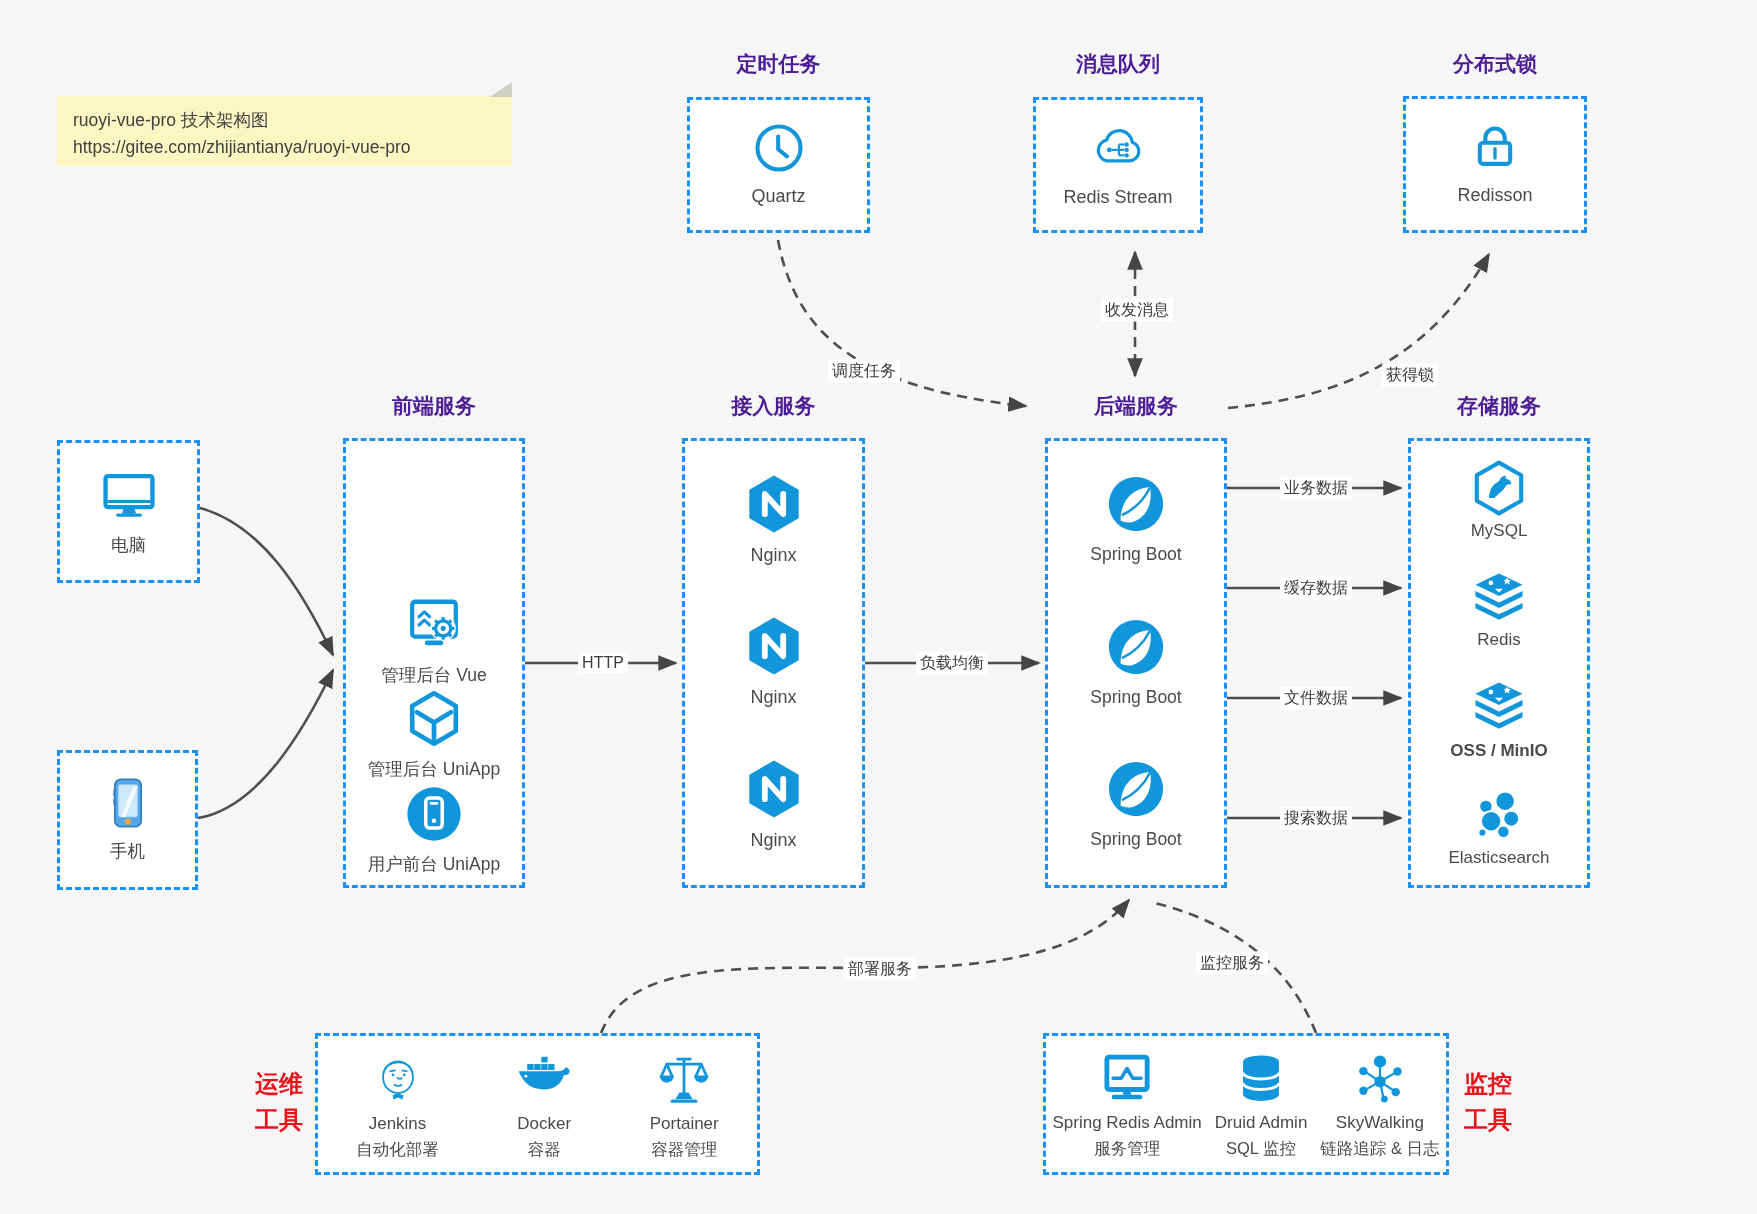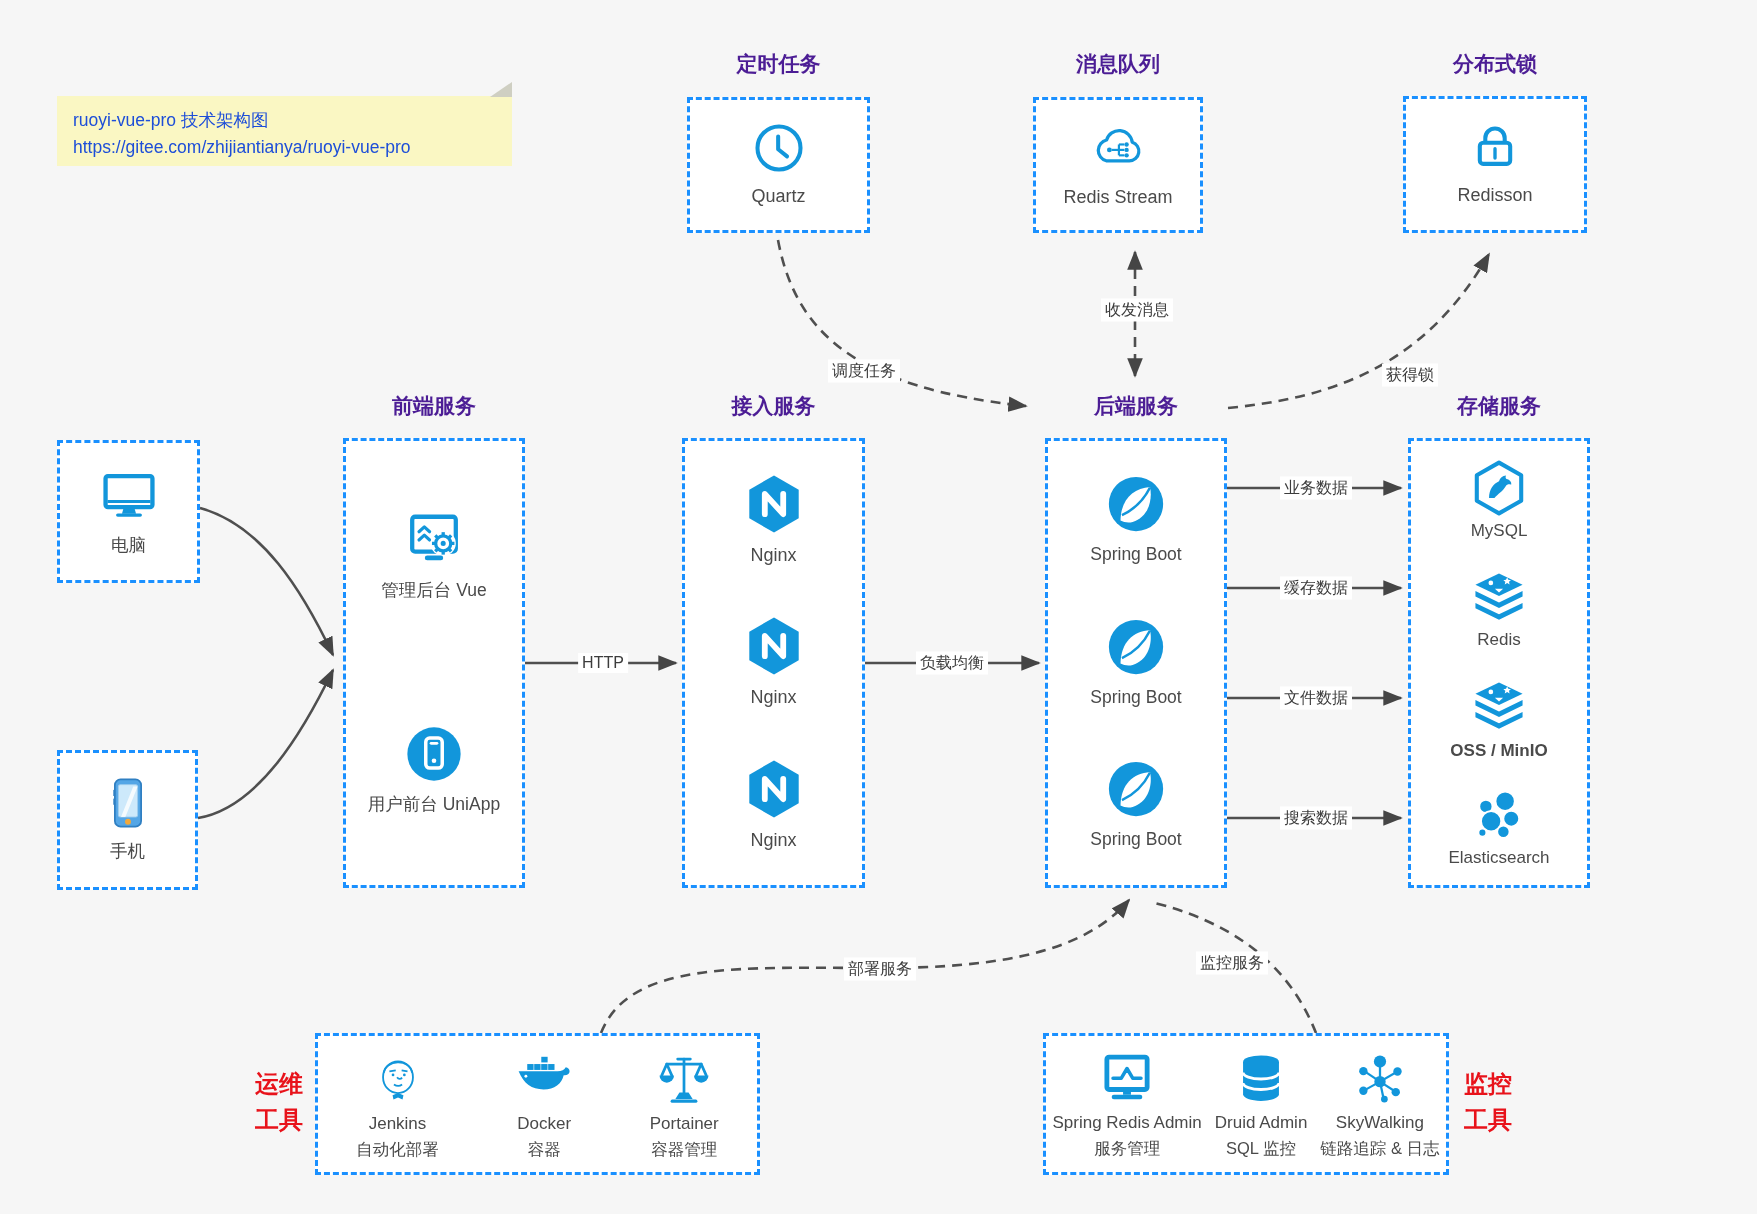--- a/index.html
+++ b/index.html
@@ -13,21 +13,21 @@
   .hrow{display:flex;flex-direction:row;align-items:center;justify-content:space-around;}
   .ccenter{display:flex;flex-direction:column;align-items:center;justify-content:center;gap:12px;}
   .node{display:flex;flex-direction:column;align-items:center;gap:7px;}
   .node-label{font-size:17.5px;color:#4a4a4a;white-space:nowrap;text-align:center;line-height:1.45;}
   .node-sublabel{font-size:16.5px;color:#4a4a4a;white-space:nowrap;text-align:center;line-height:1.1;}
   .red-title{position:absolute;color:#4c1d95;font-weight:bold;font-size:21px;text-align:center;white-space:nowrap;}
   .red-side{position:absolute;color:#e8121a;font-weight:bold;font-size:24px;text-align:center;line-height:1.5;}
   .edge-label{position:absolute;transform:translate(-50%,-50%);background:#ffffff;padding:1px 4px;
     font-size:16px;color:#3c3c3c;white-space:nowrap;}
   .note{position:absolute;left:57px;top:96px;width:455px;height:70px;background:#faf7c3;
-    box-sizing:border-box;padding:11px 16px;font-size:17.5px;color:#1d4ed8;line-height:1.55;}
+    box-sizing:border-box;padding:11px 16px;font-size:17.5px;color:#404040;line-height:1.55;}
   .note-fold{position:absolute;right:0;top:-14px;width:0;height:0;border-style:solid;
     border-width:0 0 15px 22px;border-color:transparent transparent #cfcfc2 transparent;}
   .note-line{white-space:nowrap;}
 </style>
 </head>
 <body>
 
 <div class="canvas">
 
   <svg class="edges" width="1757" height="1214">
@@ -122,21 +122,21 @@
       <rect x="15.2" y="27" width="2" height="7" fill="#2f7fc2"></rect>
     </svg>
     <div class="node-label">手机</div>
   </div>
 
   <div class="red-title" style="left:343px;top:392px;width:182px;">前端服务</div>
   <div class="red-title" style="left:682px;top:392px;width:183px;">接入服务</div>
   <div class="red-title" style="left:1045px;top:392px;width:182px;">后端服务</div>
   <div class="red-title" style="left:1408px;top:392px;width:182px;">存储服务</div>
 
-  <div class="box vcol" style="left:343px;top:438px;width:182px;height:450px;">
+  <div class="box vcol" style="left:343px;top:438px;width:182px;height:450px;justify-content:flex-end;">
     <div class="node">
       <svg viewBox="0 0 64 64" width="62" height="62">
         <rect x="9.5" y="8" width="45" height="36" rx="3" fill="none" stroke="#1296db" stroke-width="4.4"></rect>
         <path d="M16.5 23.5 l5.5 -5 5.5 5 M16.5 32 l5.5 -5 5.5 5" fill="none" stroke="#1296db" stroke-width="3.2" stroke-linecap="round" stroke-linejoin="round"></path>
         <circle cx="41.5" cy="35.5" r="13" fill="#ffffff"></circle>
         <g stroke="#1296db" stroke-width="3.4">
           <line x1="49.3" y1="35.5" x2="53.1" y2="35.5"></line>
           <line x1="47" y1="41" x2="49.7" y2="43.7"></line>
           <line x1="41.5" y1="43.3" x2="41.5" y2="47.1"></line>
           <line x1="36" y1="41" x2="33.3" y2="43.7"></line>
@@ -146,20 +146,29 @@
           <line x1="47" y1="30" x2="49.7" y2="27.3"></line>
         </g>
         <circle cx="41.5" cy="35.5" r="7.8" fill="#ffffff" stroke="#1296db" stroke-width="3.4"></circle>
         <circle cx="41.5" cy="35.5" r="2.6" fill="#1296db"></circle>
         <line x1="25" y1="50.5" x2="39" y2="50.5" stroke="#1296db" stroke-width="5" stroke-linecap="round"></line>
       </svg>
       <div class="node-label">管理后台 Vue</div>
     </div>
     <div class="node">
       <svg viewBox="0 0 64 64" width="62" height="62">
+        <g fill="none" stroke="#1296db" stroke-width="4.8" stroke-linejoin="round" stroke-linecap="round">
+          <path d="M32 5.5 L54.5 18.5 V44.5 L32 57.5 L9.5 44.5 V18.5 z"></path>
+          <path d="M32 56 V35.5 M32 35.5 L14.5 25 M32 35.5 L49.5 25"></path>
+        </g>
+      </svg>
+      <div class="node-label">管理后台 UniApp</div>
+    </div>
+    <div class="node">
+      <svg viewBox="0 0 64 64" width="62" height="62">
         <circle cx="32" cy="32" r="27.5" fill="#1296db"></circle>
         <rect x="23.5" y="15.5" width="17" height="31" rx="4" fill="none" stroke="#ffffff" stroke-width="3.6"></rect>
         <line x1="29" y1="21" x2="35" y2="21" stroke="#ffffff" stroke-width="3" stroke-linecap="round"></line>
         <circle cx="32" cy="39" r="2.4" fill="#ffffff"></circle>
       </svg>
       <div class="node-label">用户前台 UniApp</div>
     </div>
   </div>
 
   <div class="box vcol" style="left:682px;top:438px;width:183px;height:450px;">

